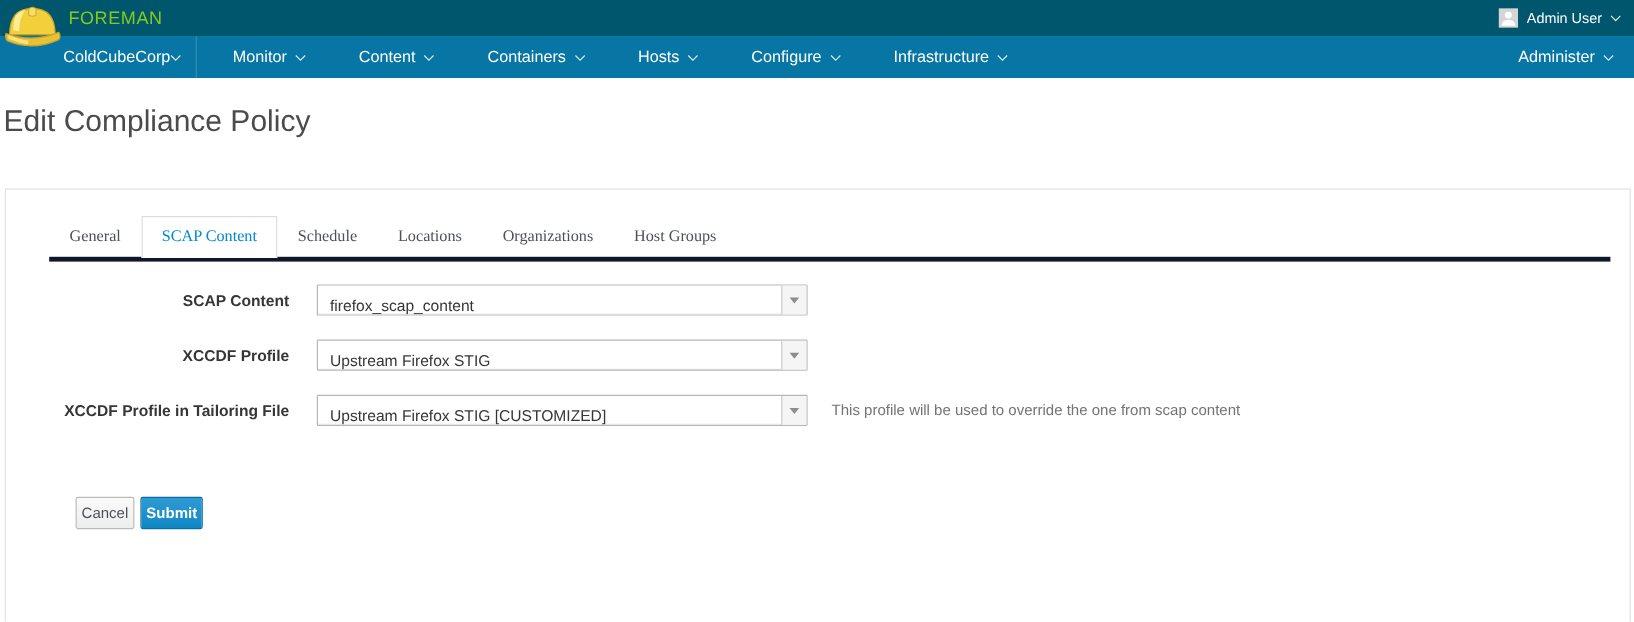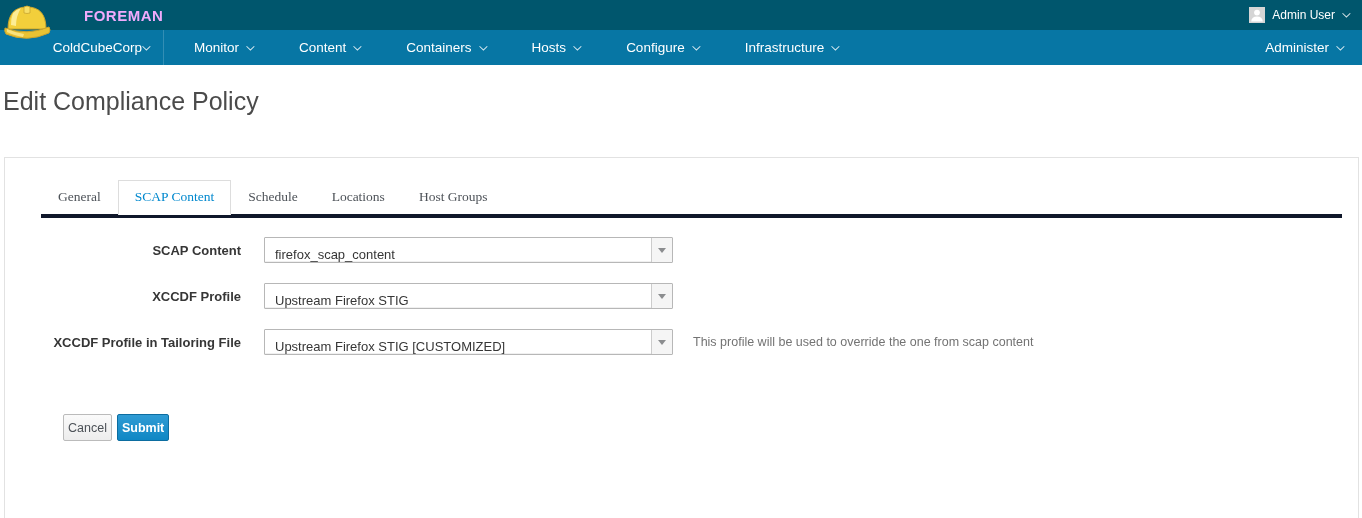--- a/index.html
+++ b/index.html
@@ -19,24 +19,24 @@
     display: flex;
     align-items: center;
   }
   .logo {
     position: absolute;
     left: 4px; top: 0;
     width: 47px; height: 43px;
     z-index: 20;
   }
   .brand {
-    margin-left: 84px;
-    color: #f0abfc;
+    margin-left: 57px;
+    color: #84cc16;
     font-size: 15px;
-    font-weight: bold;
+    font-weight: normal;
     letter-spacing: 0.5px;
   }
   .user-menu {
     position: absolute;
     right: 14px; top: 0;
     height: 30px;
     display: flex;
     align-items: center;
     gap: 7px;
     color: #ffffff;
@@ -282,20 +282,21 @@
 
 <h1 class="page-title">Edit Compliance Policy</h1>
 
 <div class="card">
 
   <div class="tabs">
     <span class="tab">General</span>
     <span class="tab active">SCAP Content</span>
     <span class="tab">Schedule</span>
     <span class="tab">Locations</span>
+    <span class="tab">Organizations</span>
     <span class="tab">Host Groups</span>
   </div>
 
   <div class="form">
 
     <div class="form-row">
       <span class="form-label">SCAP Content</span>
       <span class="select">
         <span class="select-value">firefox_scap_content</span>
         <span class="select-btn">

